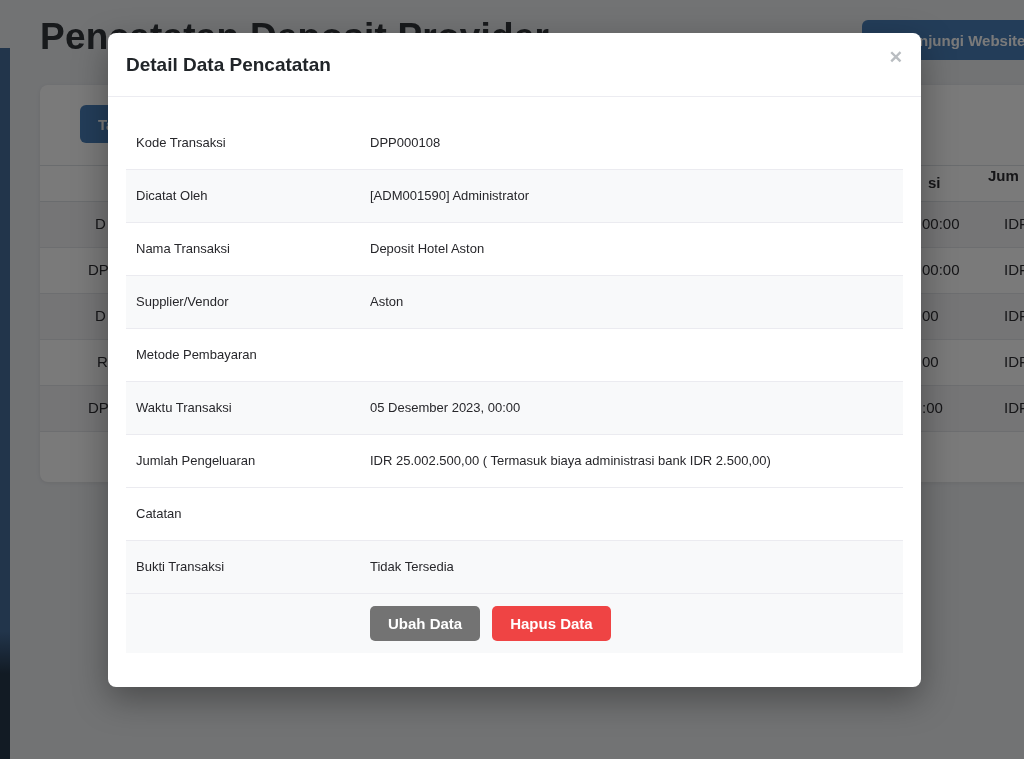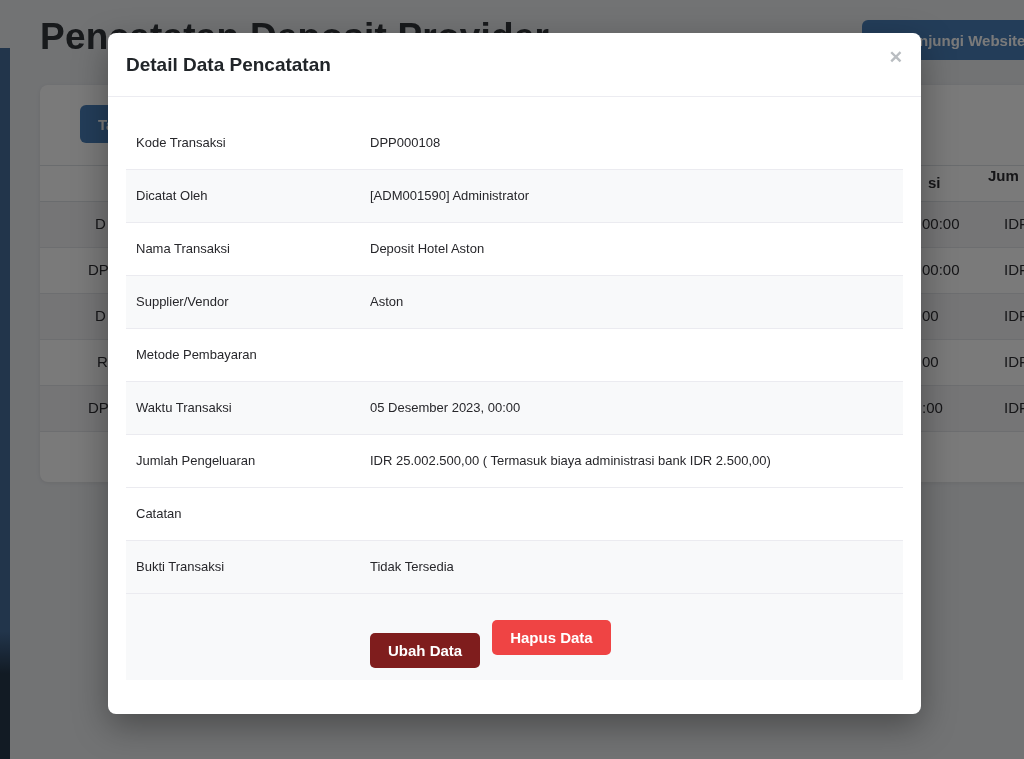--- a/index.html
+++ b/index.html
@@ -44,21 +44,21 @@
     line-height:24px; border-top:1px solid #ebebf0; }
   .drow:first-child { border-top:none; }
   .drow.striped { background:#f8f9fa; }
   .drow .dlabel { flex:0 0 234px; }
   .drow .dvalue { flex:1; max-width:478px; }
   .drow-footer { display:flex; align-items:center; padding:12px 10px; background:#f8f9fa;
     border-top:1px solid #ebebf0; }
   .footer-spacer { flex:0 0 234px; }
   .btn { border:none; border-radius:5px; color:#fff; font-size:15px; font-weight:600;
     padding:9px 18px; cursor:pointer; }
-  .btn-edit { background:#7f1d1d; margin-right:12px;margin-top:27px; }
+  .btn-edit { background:#737373; margin-right:12px; }
   .btn-delete { background:#ef4444; }
 </style>
 </head>
 <body>
 
 <div class="page">
   <div class="sidebar-strip"></div>
 
   <h1 class="page-title">Pencatatan Deposit Provider</h1>
 

